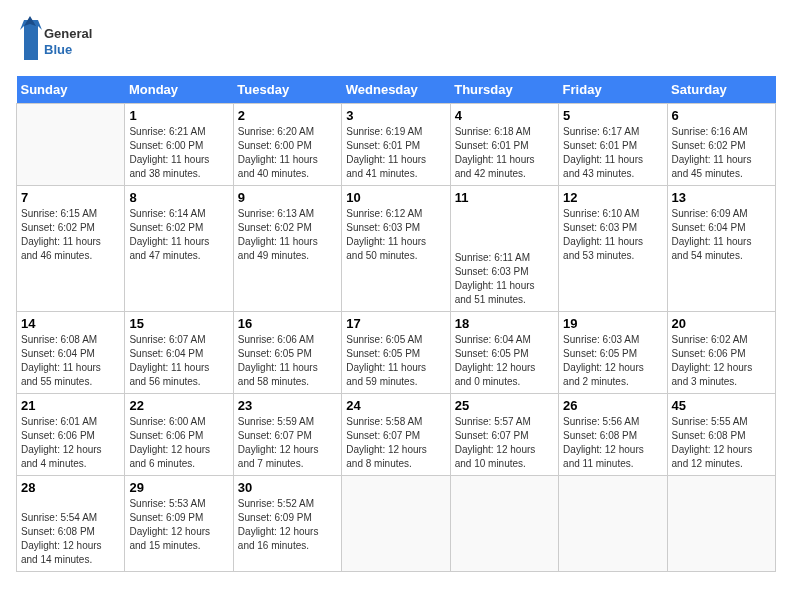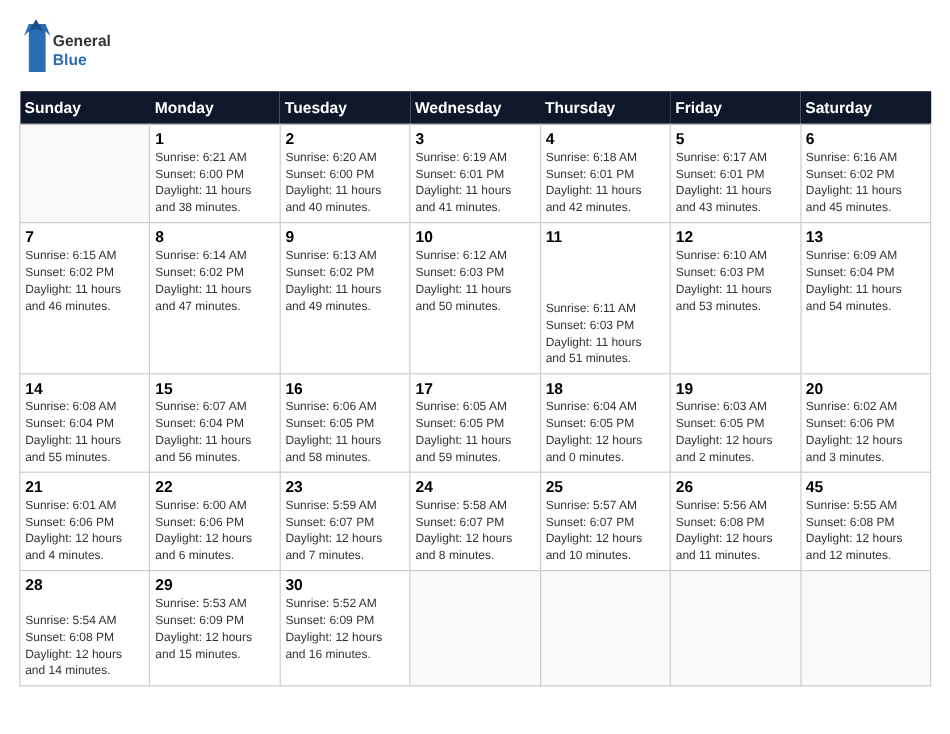--- a/index.html
+++ b/index.html
@@ -33,21 +33,21 @@
     .location {
       font-size: 16px;
       color: #444;
     }
     table {
       width: 100%;
       border-collapse: collapse;
       font-size: 11px;
     }
     thead tr th {
-      background: #0f172a;
+      background: #3b82f6;
       color: #fff;
       text-align: left;
       padding: 6px 4px;
       font-size: 13px;
       font-weight: bold;
     }
     tbody tr td {
       border: 1px solid #ccc;
       vertical-align: top;
       padding: 4px;

